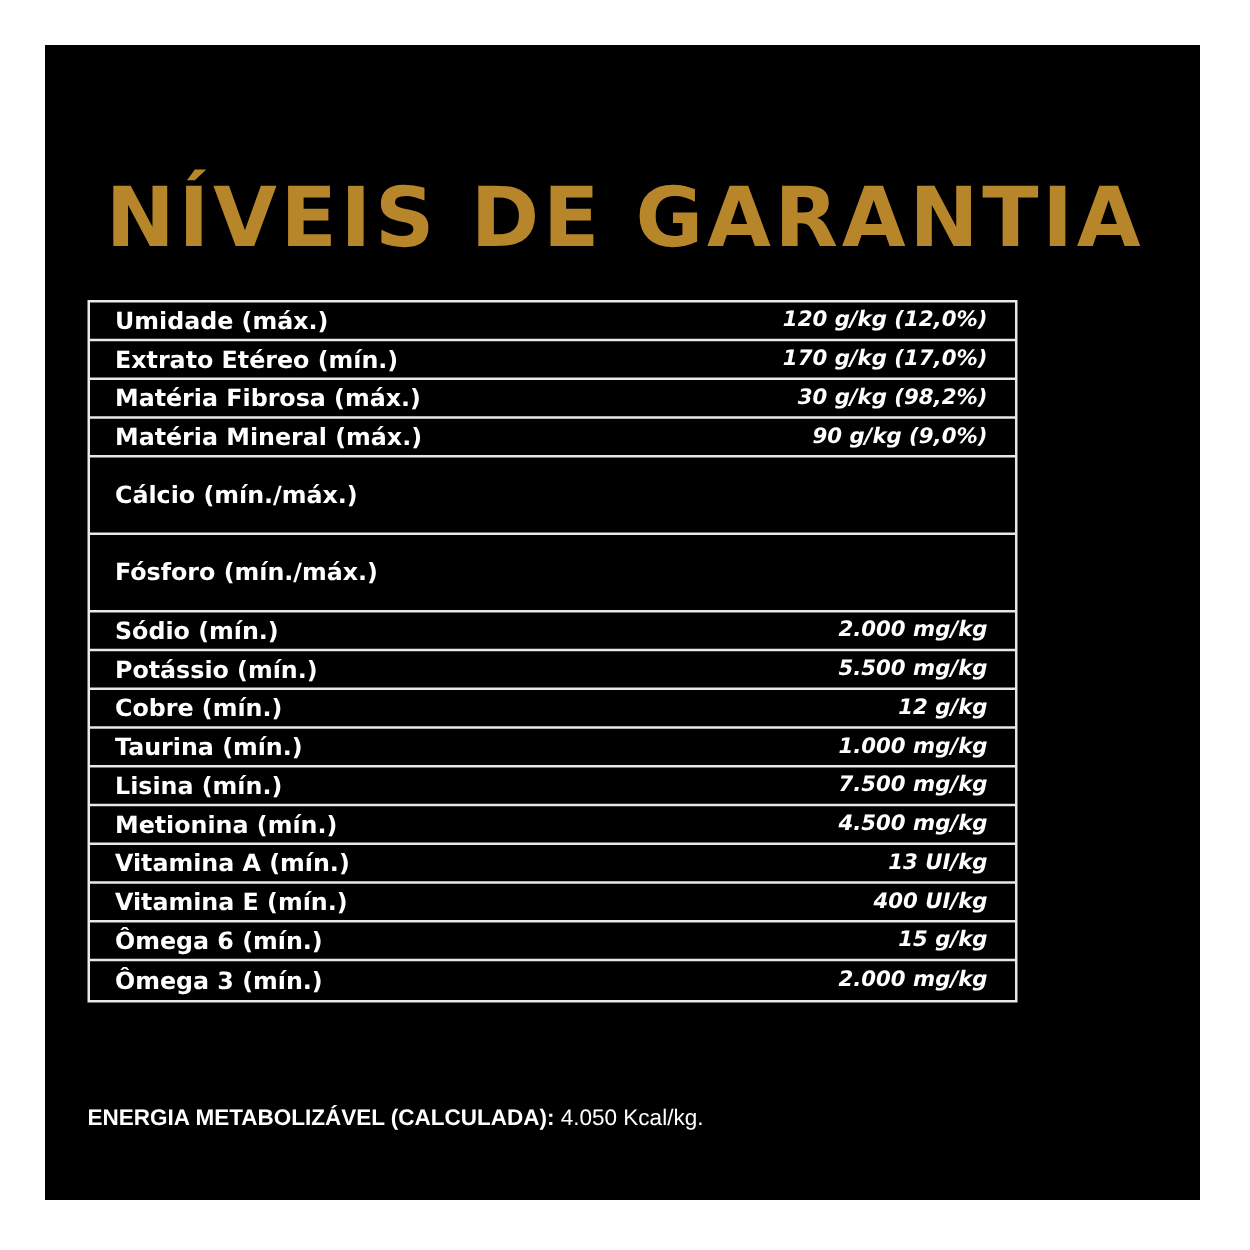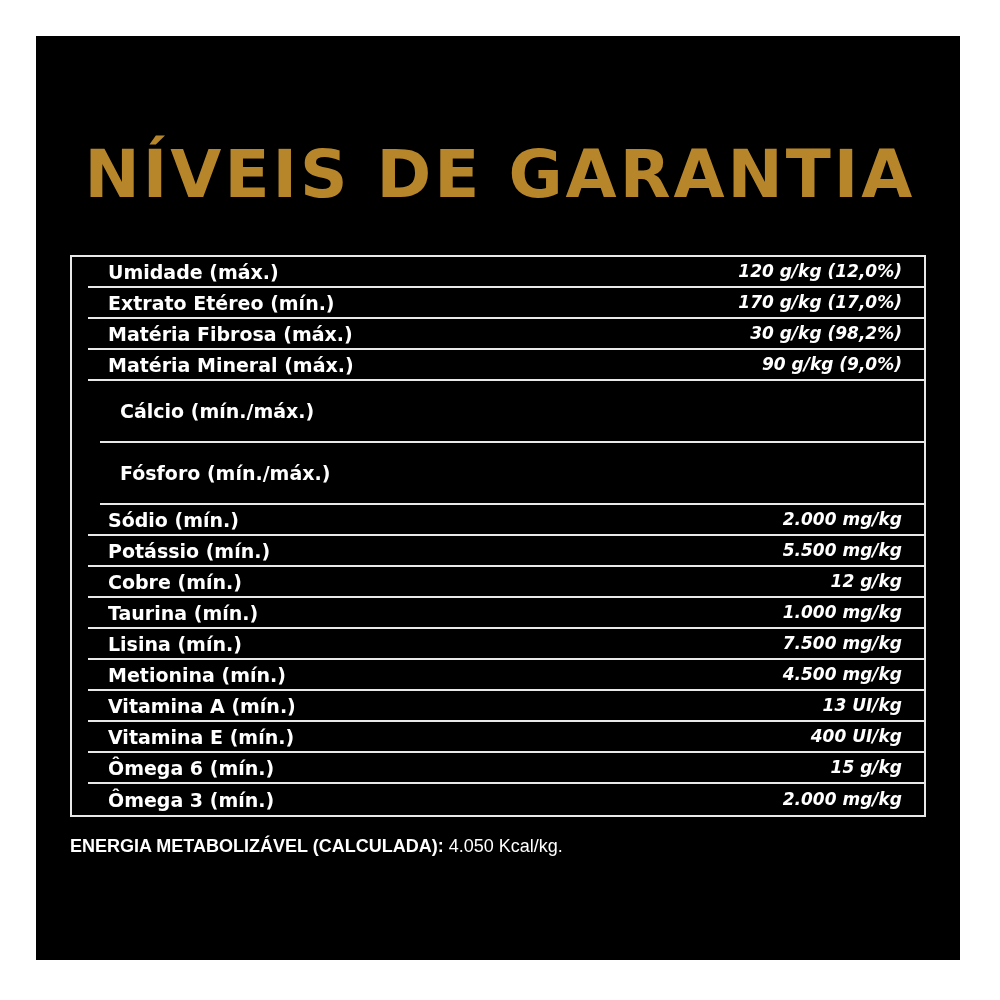--- a/index.html
+++ b/index.html
@@ -12,35 +12,35 @@
       position: absolute; left: 36px; top: 36px; width: 924px; height: 924px;
       background: #000000;
     }
     .title {
       position: absolute; left: 0; right: 0; top: 140px;
       text-align: center; color: #b8862a;
       font-family: "DejaVu Sans", sans-serif; font-weight: bold;
       font-size: 66px; letter-spacing: 3px; line-height: 70px;
     }
     .table {
-      position: absolute; left: 70px; top: 255px; width: 856px;
-      border: 2px solid #e8e8e8; box-sizing: border-box; padding-left: 16px;
+      position: absolute; left: 70px; top: 240px; width: 744px;
+      border: 2px solid #e8e8e8; box-sizing: border-box;
     }
     .row {
       display: flex; justify-content: space-between; align-items: center;
       border-bottom: 2px solid #e8e8e8; box-sizing: border-box;
       height: 31px; padding: 0 22px 0 20px; color: #ffffff;
     }
     .row:last-child { border-bottom: none; gap: 42px; }
-    .row.tall { height: 62px; margin-left: 12px; }
+    .row.tall { height: 62px; }
     .label { font-weight: bold; font-size: 19px; white-space: nowrap; }
     .value { font-weight: bold; font-size: 17px; text-align: right; white-space: nowrap; line-height: 29px; font-style: italic; }
     .value .line { display: block; }
     .footer {
-      position: absolute; left: 70px; top: 836px; color: #ffffff;
+      position: absolute; left: 70px; top: 884px; color: #ffffff;
       font-family: "Liberation Sans", sans-serif; font-size: 18px;
       white-space: nowrap;
     }
     .footer .flabel { font-weight: bold; font-family: "Liberation Sans", sans-serif; }
     .footer .fvalue { font-weight: normal; }
   </style>
 </head>
 <body>
 
 <div class="panel"></div>

